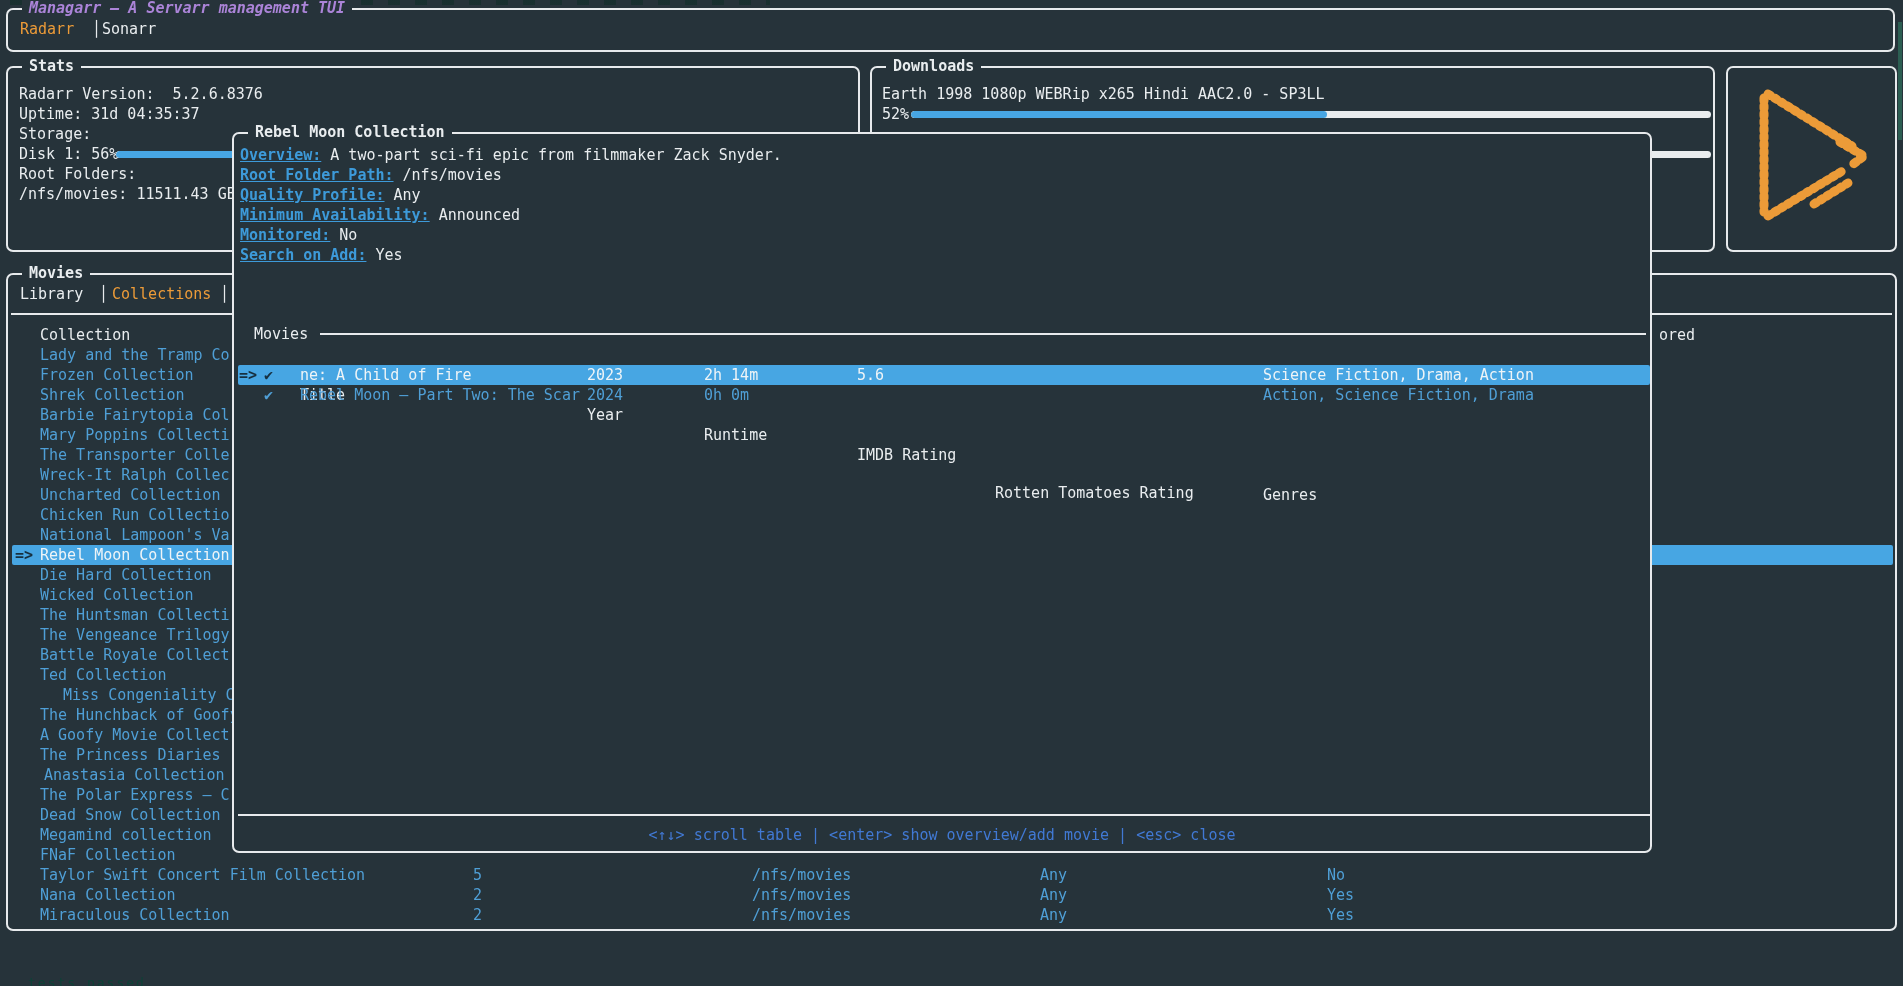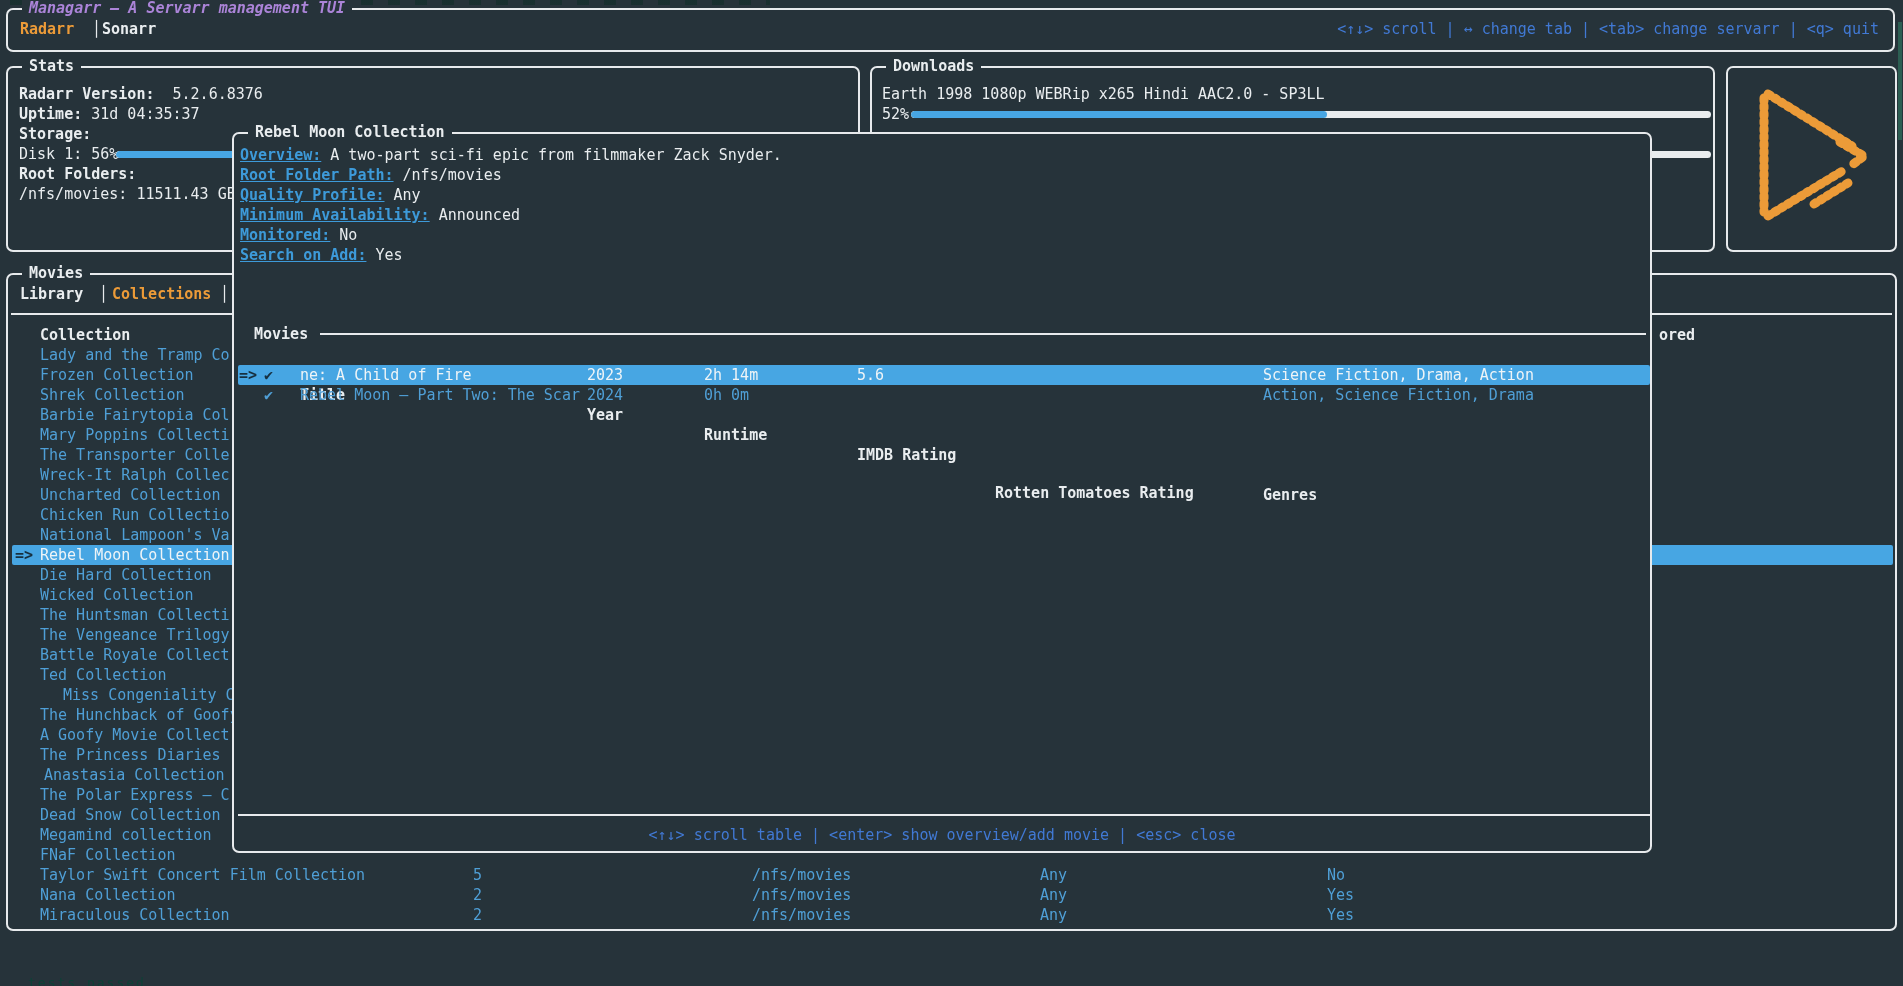--- a/index.html
+++ b/index.html
@@ -16,21 +16,21 @@
     opacity:.55;
   }
   .box {
     position:absolute; border:2px solid #e7eaec; border-radius:7px; background:transparent;
   }
   .box-title{
     position:absolute; top:-12px; left:14px; background:#26333a; padding:0 7px;
     font-weight:bold; white-space:pre;
   }
   .line { position:absolute; height:20px; white-space:pre; }
-  .b { font-weight:bold; }
+  .b { font-weight:normal; }
   .orange { color:#ec9b38; }
   .purple { color:#ab84d8; }
   .blue-hint { color:#4179d4; }
   .blue-item { color:#4f9fd6; }
   .blue-label { color:#3d9ad9; font-weight:bold;text-decoration:underline; }
   .sep { color:#e7eaec; font-weight:normal; }
   .bar { position:absolute; height:7px; border-radius:4px; overflow:hidden; background:#e9edef; }
   .bar .fill { position:absolute; left:0; top:0; bottom:0; background:#47a6e3; border-radius:4px; }
   .bar.allwhite { background:#e9edef; }
   .hline { position:absolute; height:2px; background:#e7eaec; }
@@ -51,21 +51,20 @@
 <body>
 
 <div class="app">
   <div class="smudge-top"></div>
 
   <div class="box" style="left:6px;top:8px;width:1889px;height:44px;">
     <div class="box-title purple" style="font-style:italic;">Managarr – A Servarr management TUI</div>
     <span class="line orange b" style="left:12px;top:9px;">Radarr</span>
     <span class="line sep" style="left:84px;top:9px;">│</span>
     <span class="line b" style="left:94px;top:9px;">Sonarr</span>
-    <span class="line blue-hint" style="right:14px;top:9px;">&lt;↑↓&gt; scroll | ↔ change tab | &lt;tab&gt; change servarr | &lt;q&gt; quit</span>
   </div>
 
   <div class="box" style="left:6px;top:66px;width:854px;height:186px;">
     <div class="box-title">Stats</div>
     <div class="line" style="left:11px;top:16px;"><span class="b">Radarr Version:</span><span>&nbsp;&nbsp;</span><span>5.2.6.8376</span></div>
     <div class="line" style="left:11px;top:36px;"><span class="b">Uptime:</span><span>&nbsp;</span><span>31d 04:35:37</span></div>
     <div class="line b" style="left:11px;top:56px;">Storage:</div>
     <div class="line" style="left:11px;top:76px;text-align:center;">Disk 1: 56%</div>
     <div class="bar" style="left:108px;top:83px;width:731px;">
         <div class="fill" id="disk-fill" style="width: 56%;"></div>

